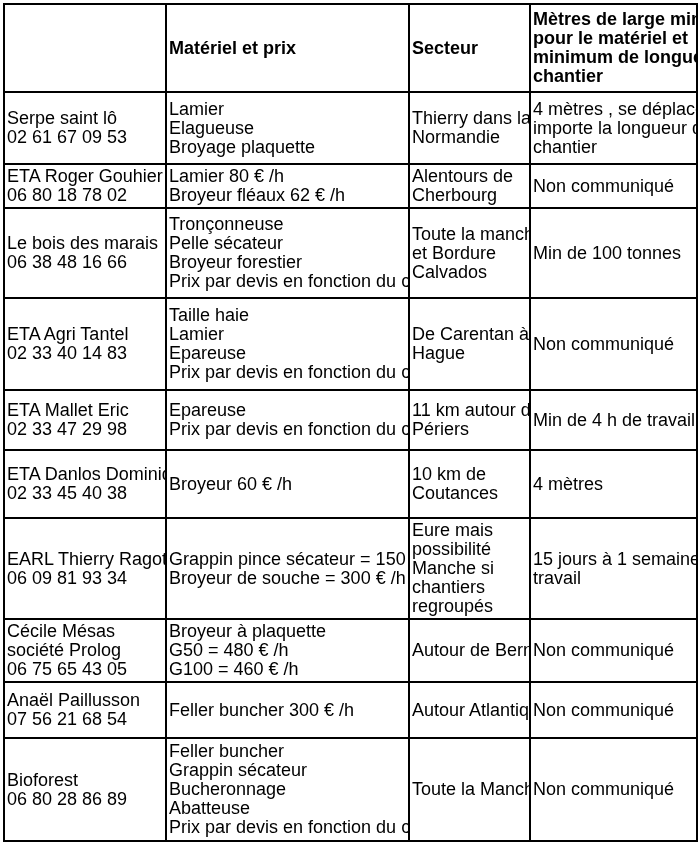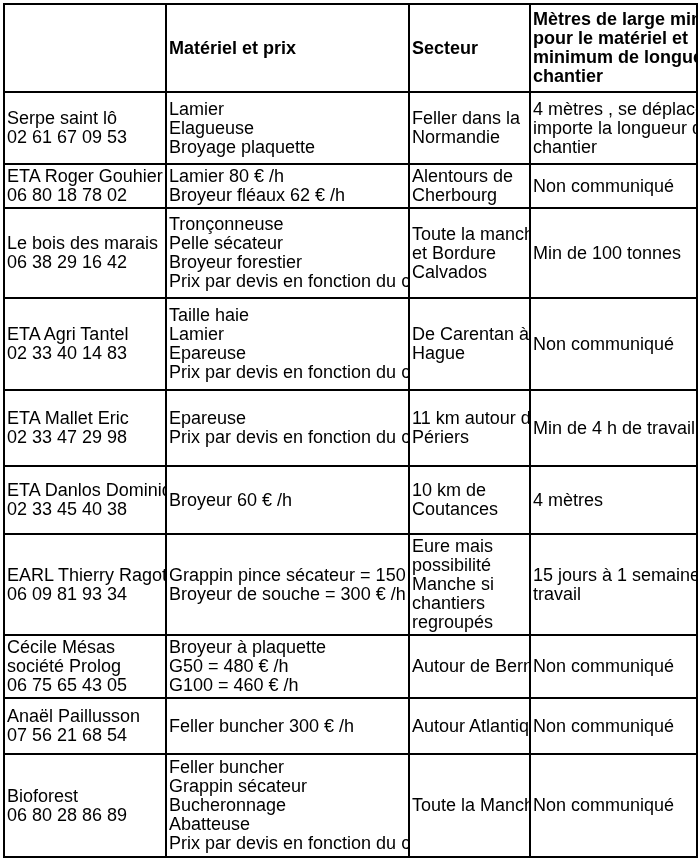--- a/index.html
+++ b/index.html
@@ -36,21 +36,21 @@
     col.c1 { width: 162px; }
     col.c2 { width: 243px; }
     col.c3 { width: 121px; }
     col.c4 { width: 167px; }
     tr.header-row td { font-weight: bold; }
     tbody tr:nth-child(1)  { height: 88px; }
     tbody tr:nth-child(2)  { height: 72px; }
     tbody tr:nth-child(3)  { height: 38px; }
     tbody tr:nth-child(4)  { height: 90px; }
     tbody tr:nth-child(5)  { height: 92px; }
-    tbody tr:nth-child(6)  { height: 76px; }
+    tbody tr:nth-child(6)  { height: 60px; }
     tbody tr:nth-child(7)  { height: 68px; }
     tbody tr:nth-child(8)  { height: 100px; }
     tbody tr:nth-child(9)  { height: 58px; }
     tbody tr:nth-child(10) { height: 56px; }
     tbody tr:nth-child(11) { height: 103px; }
   </style>
 </head>
 <body>
 
 <div class="page">
@@ -70,38 +70,38 @@
 pour le matériel et
 minimum de longueur de
 chantier</td>
       </tr>
       <tr>
         <td>Serpe saint lô
 02 61 67 09 53</td>
         <td>Lamier
 Elagueuse
 Broyage plaquette</td>
-        <td>Feller dans la
+        <td>Thierry dans la
 Normandie</td>
         <td>4 mètres , se déplace peu
 importe la longueur du
 chantier</td>
       </tr>
       <tr>
         <td>ETA Roger Gouhier
 06 80 18 78 02</td>
         <td>Lamier 80 € /h
 Broyeur fléaux 62 € /h</td>
         <td>Alentours de
 Cherbourg</td>
         <td>Non communiqué</td>
       </tr>
       <tr>
         <td>Le bois des marais
-06 38 29 16 42</td>
+06 38 48 16 66</td>
         <td>Tronçonneuse
 Pelle sécateur
 Broyeur forestier
 Prix par devis en fonction du chantier</td>
         <td>Toute la manche
 et Bordure
 Calvados</td>
         <td>Min de 100 tonnes</td>
       </tr>
       <tr>

